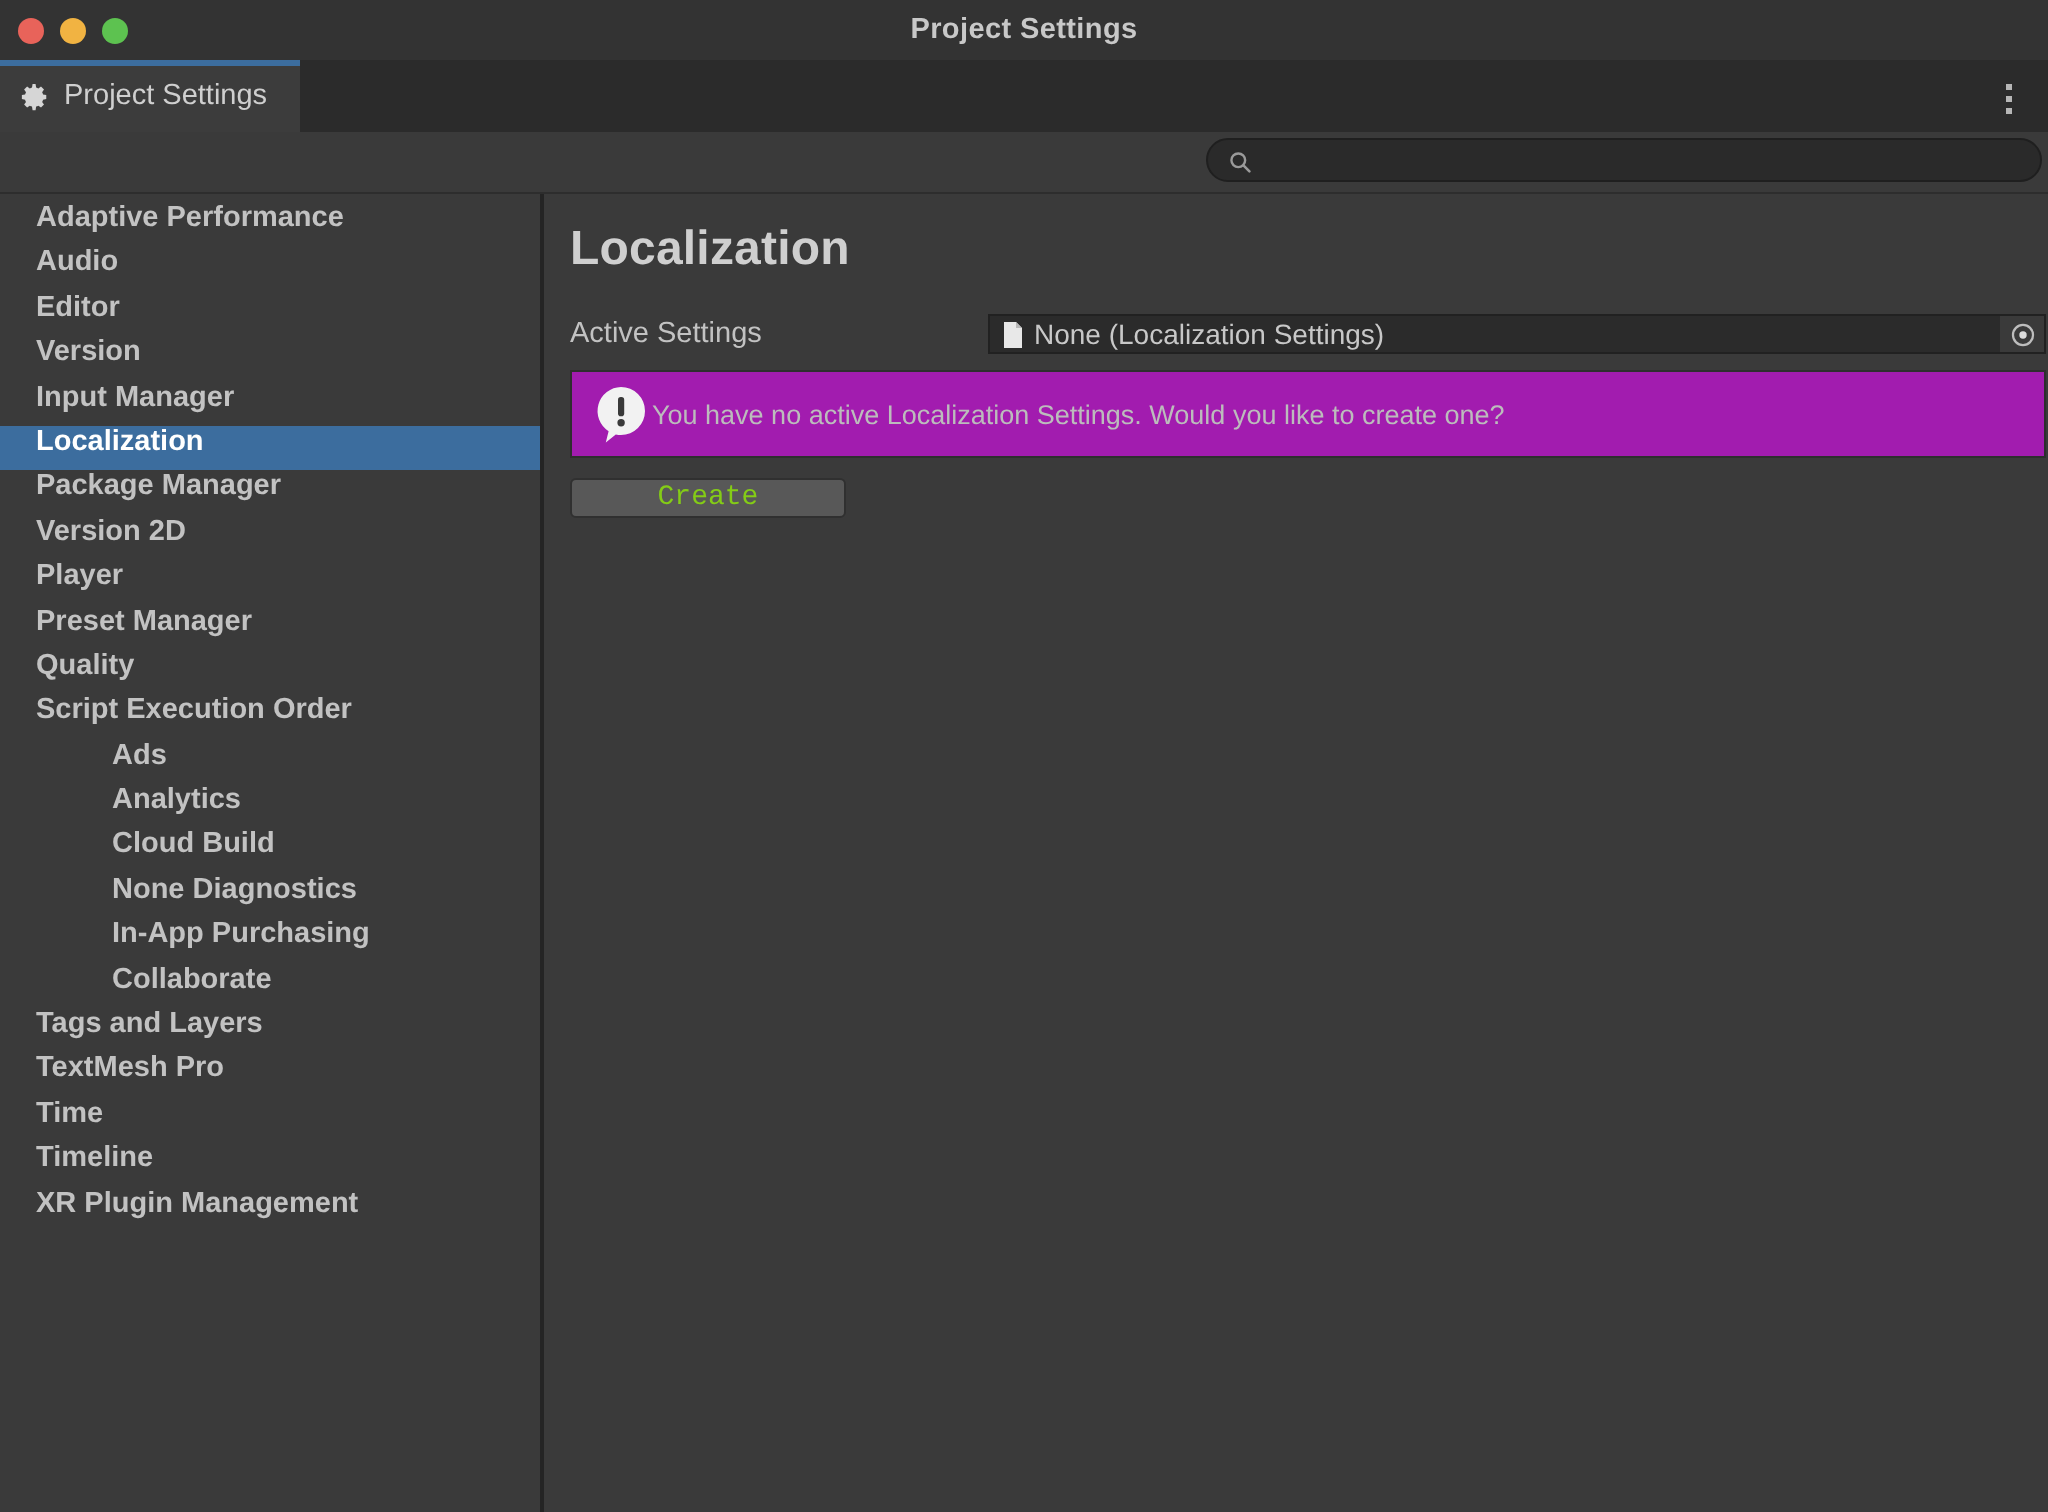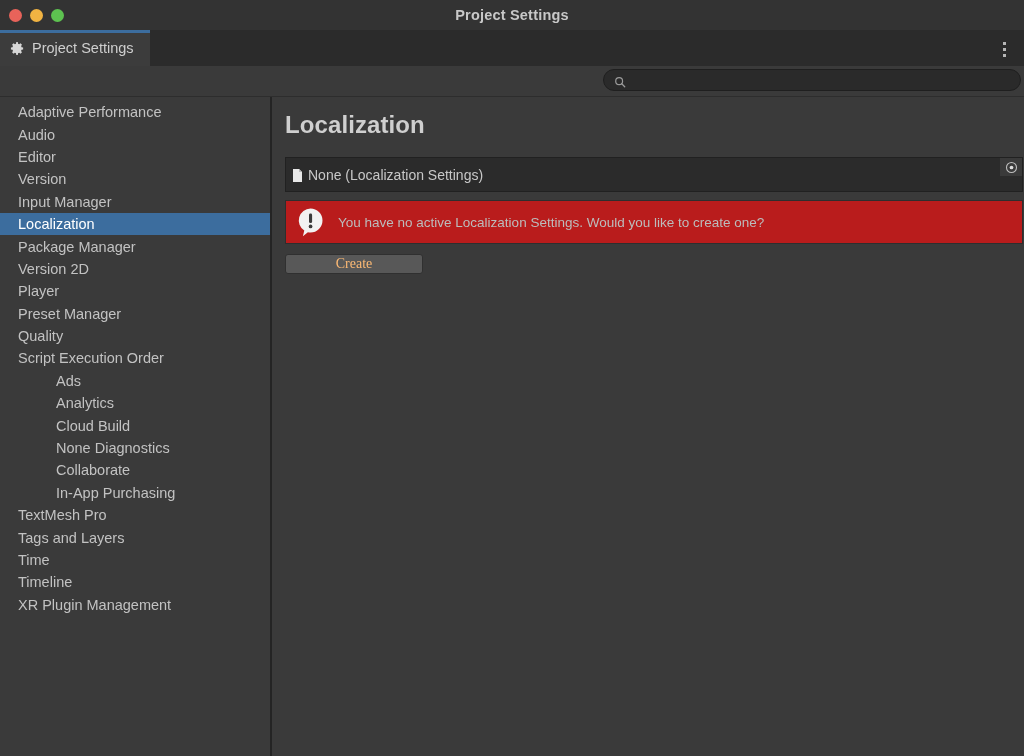--- a/index.html
+++ b/index.html
@@ -162,26 +162,26 @@
     flex: 0 0 272px;
     background: #3a3a3a;
     border-right: 2px solid #242424;
     padding-top: 4px;
     box-sizing: border-box;
     overflow: hidden;
   }
   .nav-item {
     height: 22.4px;
     display: flex;
-    align-items: center;
     padding-left: 18px;
     font-size: 14.5px;
     color: #c2c2c2;
     position: relative;
     white-space: nowrap;
+    font-weight: bold;
   }
   .nav-item.child { padding-left: 56px; }
   .nav-item.selected {
     background: #3c6d9e;
     color: #ffffff;
   }
   .tri {
     position: absolute;
     left: 4px;
     width: 0; height: 0;
@@ -213,21 +213,21 @@
   }
   .field-label {
     font-size: 14.5px;
     color: #c2c2c2;
     width: 209px;
     flex: 0 0 209px;
   }
   .object-field {
     position: relative;
     flex: 1;
-    height: 35px;
+    height: 20px;
     margin-right: 1px;
     background: #2b2b2b;
     border: 1px solid #212121;
     box-sizing: border-box;
     display: flex;
     align-items: center;
     padding-left: 6px;
   }
   .doc-icon {
     width: 11px;
@@ -248,46 +248,45 @@
     width: 22px;
     height: 18px;
     background: #3a3a3a;
     display: flex;
     align-items: center;
     justify-content: center;
   }
   .helpbox {
     margin: 8px 1px 0 13px;
     min-height: 44px;
-    background: #b91c1c;
+    background: #a21caf;
     border: 1px solid #2e2e2e;
     display: flex;
     align-items: center;
-    gap: 12px;
     padding: 6px 10px;
     box-sizing: border-box;
   }
   .helpbox-icon {
     width: 30px;
     height: 30px;
     flex: 0 0 auto;
   }
   .helpbox-text {
     font-size: 13.5px;
     color: #bcbcbc;
   }
   .create-btn {
     margin: 10px 0 0 13px;
     width: 138px;
     height: 20px;
     background: #585858;
     border: 1px solid #303030;
     border-radius: 3px;
-    color: #fdba74;
-    font-family: Liberation Serif, serif;
+    color: #84cc16;
+    font-family: Liberation Mono, monospace;
     font-size: 14px;
     line-height: 1;
     cursor: default;
     padding: 0;
   }
 </style>
 </head>
 <body>
 
 <div class="app">
@@ -375,46 +374,47 @@
         <div class="nav-item child">
           <span>Analytics</span>
         </div>
         <div class="nav-item child">
           <span>Cloud Build</span>
         </div>
         <div class="nav-item child">
           <span>None Diagnostics</span>
         </div>
         <div class="nav-item child">
+          <span>In-App Purchasing</span>
+        </div>
+        <div class="nav-item child">
           <span>Collaborate</span>
         </div>
-        <div class="nav-item child">
-          <span>In-App Purchasing</span>
+        <div class="nav-item">
+          <span>Tags and Layers</span>
         </div>
         <div class="nav-item">
           <span>TextMesh Pro</span>
-        </div>
-        <div class="nav-item">
-          <span>Tags and Layers</span>
         </div>
         <div class="nav-item">
           <span>Time</span>
         </div>
         <div class="nav-item">
           <span>Timeline</span>
         </div>
         <div class="nav-item">
           <span>XR Plugin Management</span>
         </div>
       </div>
 
     <div class="content">
       <div class="page-title">Localization</div>
 
       <div class="field-row">
+        <div class="field-label">Active Settings</div>
         <div class="object-field">
           <span class="doc-icon">
             <svg viewBox="0 0 11 13" width="11" height="13">
               <path fill="#e8e8e8" d="M1 0h6l3 3v10H1z"></path>
               <path fill="#b8b8b8" d="M7 0l3 3H7z"></path>
             </svg>
           </span>
           <span class="object-value">None (Localization Settings)</span>
           <span class="picker-btn">
             <svg viewBox="0 0 14 14" width="13" height="13">

